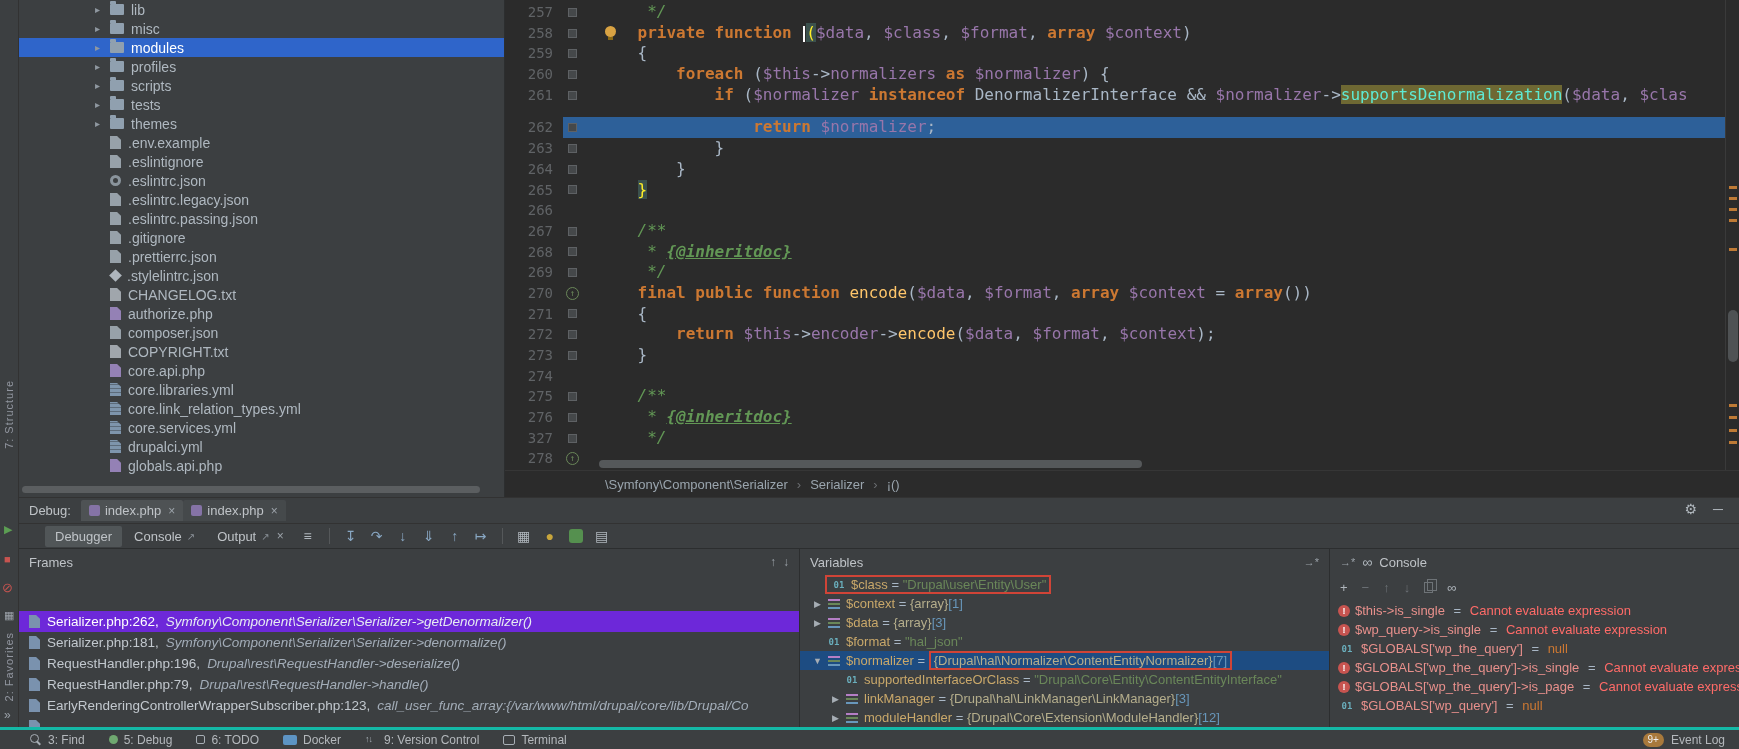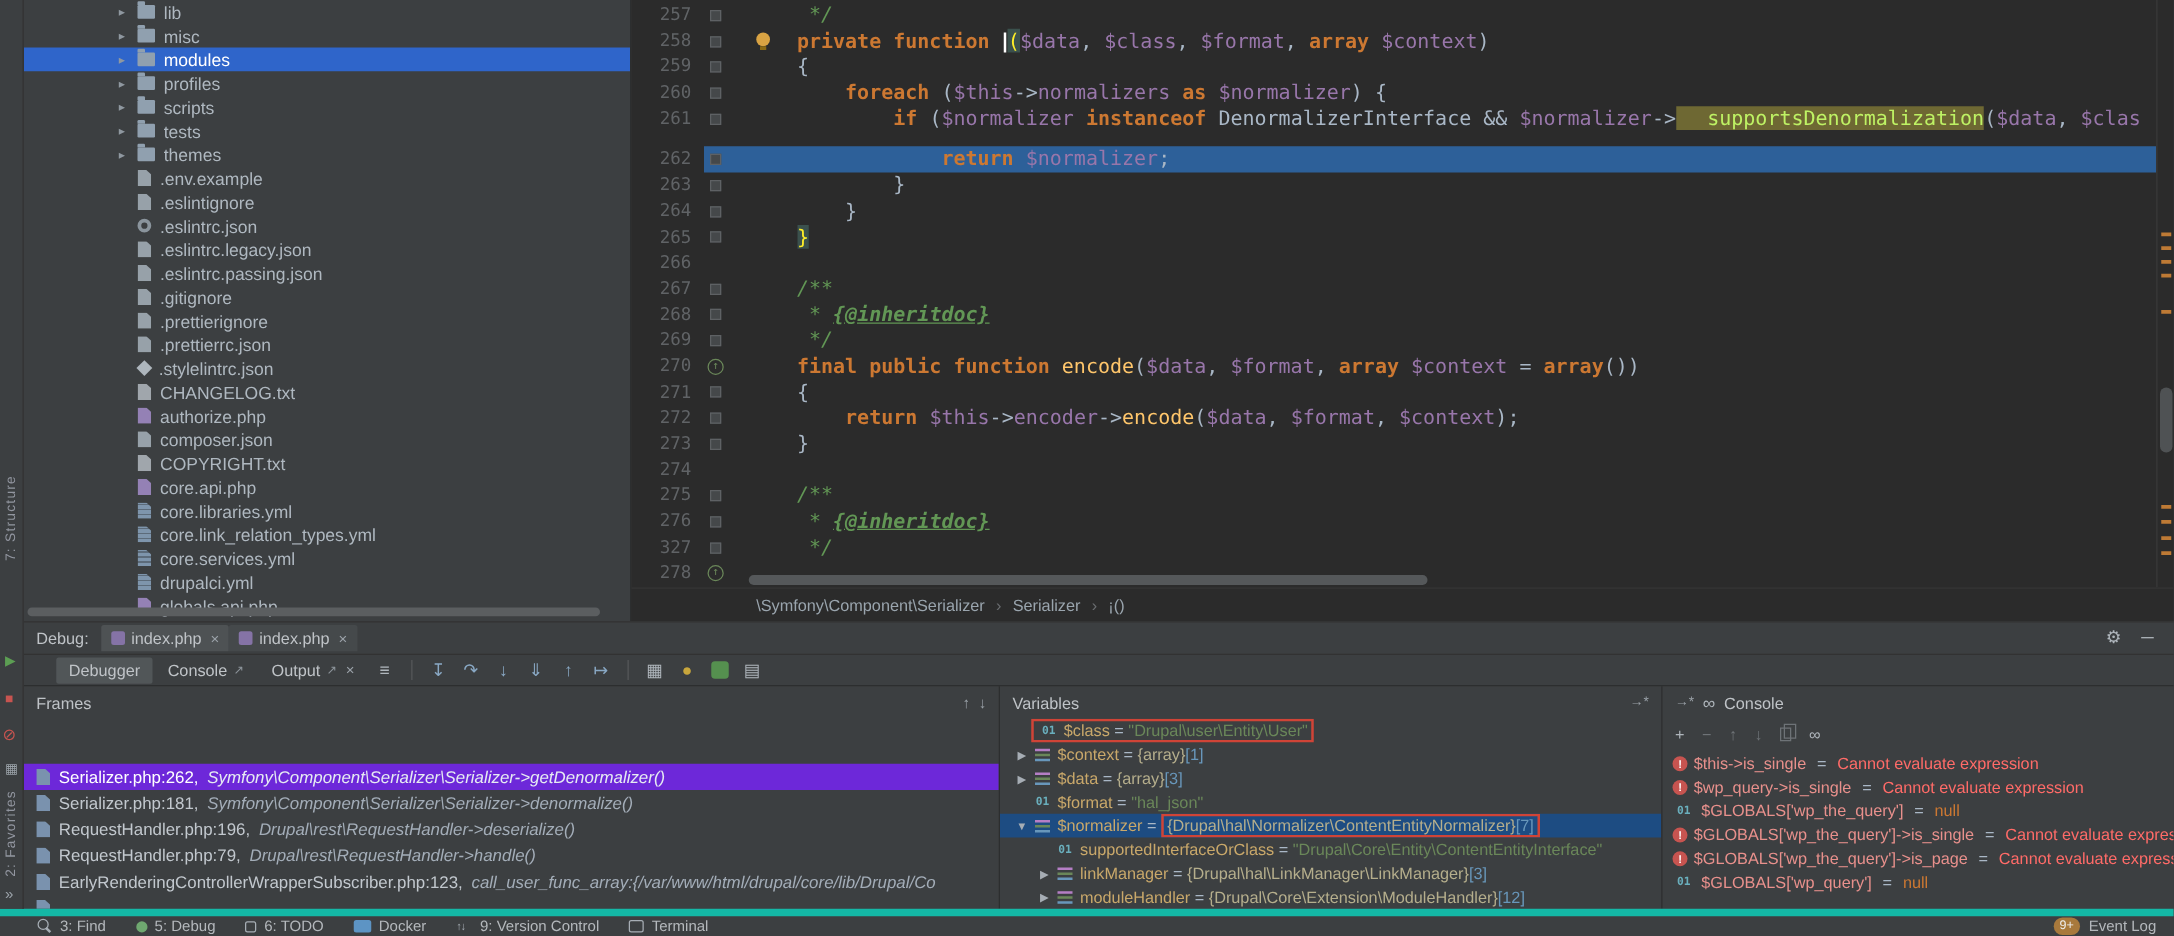--- a/index.html
+++ b/index.html
@@ -43,21 +43,21 @@
   .lnum{display:inline-block;width:48px;text-align:right;color:#606366;font-size:14px;}
   .gm{display:inline-block;margin-left:15px;}
   .gm.mark{width:9px;height:9px;border:1px solid #5E6164;background:#45484A;}
   .gm.ovr{width:13px;height:13px;border-radius:50%;border:1px solid #6A8759;color:#6A8759;font-size:9px;line-height:11px;text-align:center;margin-left:13px;}
   .ltxt{white-space:pre;}
   .tk.d{color:#A9B7C6;}
   .tk.kw{color:#CC7832;font-weight:bold;}
   .tk.var{color:#9876AA;}
   .tk.fld{color:#9876AA;}
   .tk.fn{color:#FFC66B;}
-  .tk.mh{color:#bef264;background:#6E6833;padding-left:25px;}
+  .tk.mh{color:#5eead4;background:#6E6833;}
   .tk.doc{color:#629755;font-style:italic;}
   .tk.docu{color:#629755;font-style:italic;font-weight:bold;text-decoration:underline;}
   .tk.bm{background:#3B514D;color:#FFEF28;}
   .caret{display:inline-block;width:2px;height:16px;background:#FFFFFF;vertical-align:text-bottom;margin:0 1px 0 2px;}
   .bulb{position:absolute;left:100px;top:3px;width:11px;height:11px;background:#D9A343;border-radius:50%;}
   .bulb::after{content:"";position:absolute;left:3px;top:11px;width:5px;height:3px;background:#8A6914;}
   .ed-hscroll{position:absolute;left:94px;right:14px;bottom:29px;height:8px;}
   .ed-hscroll .thumb{width:543px;height:8px;background:#55585A;border-radius:4px;}
   .estripe{position:absolute;top:0;right:0;bottom:27px;width:14px;background:#2B2B2B;border-left:1px solid #3A3A3A;}
   .emark{position:absolute;left:3px;width:8px;height:3px;background:#BE7A35;}
@@ -119,21 +119,21 @@
   .wico.dim{color:#6E7377;}
   .copyicon{width:9px;height:11px;border:1px solid #8A9198;position:relative;}
   .copyicon.dim{border-color:#6E7377;}
   .copyicon::before{content:"";position:absolute;left:2px;top:-4px;width:8px;height:10px;border:1px solid inherit;border:1px solid #6E7377;}
   .wlist{position:absolute;top:52px;left:0;right:0;}
   .wrow{height:19px;display:flex;align-items:center;padding-left:8px;font-size:13px;white-space:nowrap;overflow:hidden;gap:5px;}
   .wi-err{width:12px;height:12px;border-radius:50%;background:#C75450;color:#FFF;font-weight:bold;font-size:9px;line-height:12px;text-align:center;flex:none;}
   .wname{color:#E8908C;}
 
   
-  .statusbar{position:absolute;left:0;top:727px;width:1739px;height:22px;background:#3C3F41;border-top:6px solid #14b8a6;display:flex;align-items:center;font-size:12px;color:#B4B8BC;padding:0 14px 0 30px;}
+  .statusbar{position:absolute;left:0;top:727px;width:1739px;height:22px;background:#3C3F41;border-top:3px solid #14b8a6;display:flex;align-items:center;font-size:12px;color:#B4B8BC;padding:0 14px 0 30px;}
   .sbleft{display:flex;gap:24px;align-items:center;}
   .sbitem{display:inline-flex;align-items:center;gap:6px;color:#B4B8BC;}
   .sbright{margin-left:auto;display:inline-flex;align-items:center;gap:7px;}
   .badge{background:#A8793C;color:#EEE;font-size:10px;padding:0 5px;border-radius:8px;height:14px;line-height:14px;}
   .sbico{display:inline-block;position:relative;}
   .ic-find{width:12px;height:12px;}
   .ic-find::before{content:"";position:absolute;width:7px;height:7px;border:1.5px solid #A7AEB5;border-radius:50%;left:0;top:0;}
   .ic-find::after{content:"";position:absolute;width:5px;height:2px;background:#A7AEB5;transform:rotate(45deg);left:6px;top:8px;}
   .ic-debug{width:9px;height:9px;background:#6FA870;border-radius:50%;}
   .ic-todo{width:9px;height:9px;border:1.5px solid #A7AEB5;border-radius:2px;}
@@ -217,25 +217,20 @@
           </div>
           <div class="trow">
             <span class="arrow"></span>
             <span class="ico ico-page"></span>
             <span class="tlabel">.eslintrc.passing.json</span>
           </div>
           <div class="trow">
             <span class="arrow"></span>
             <span class="ico ico-page"></span>
             <span class="tlabel">.gitignore</span>
-          </div>
-          <div class="trow">
-            <span class="arrow"></span>
-            <span class="ico ico-page"></span>
-            <span class="tlabel">.prettierignore</span>
           </div>
           <div class="trow">
             <span class="arrow"></span>
             <span class="ico ico-page"></span>
             <span class="tlabel">.prettierrc.json</span>
           </div>
           <div class="trow">
             <span class="arrow"></span>
             <span class="ico ico-stylelint"></span>
             <span class="tlabel">.stylelintrc.json</span>

